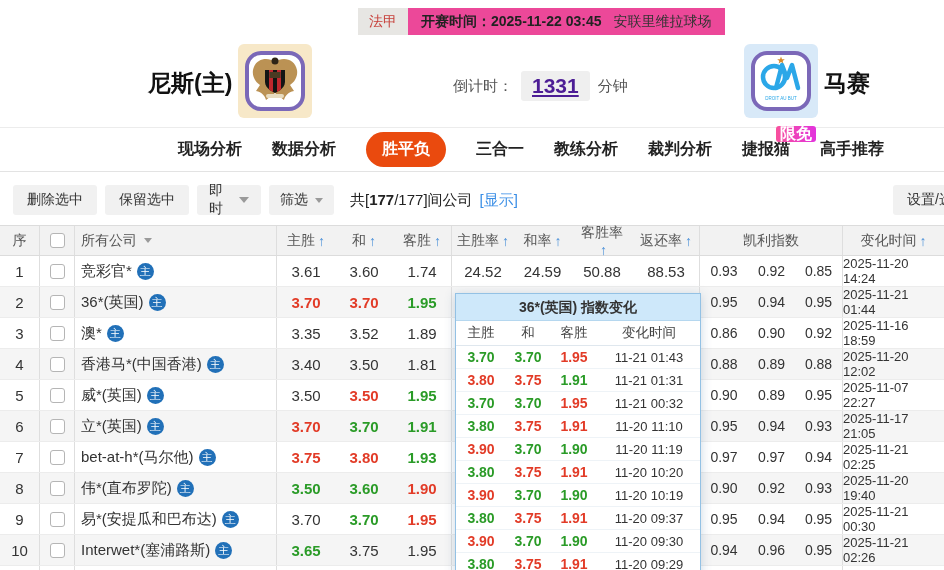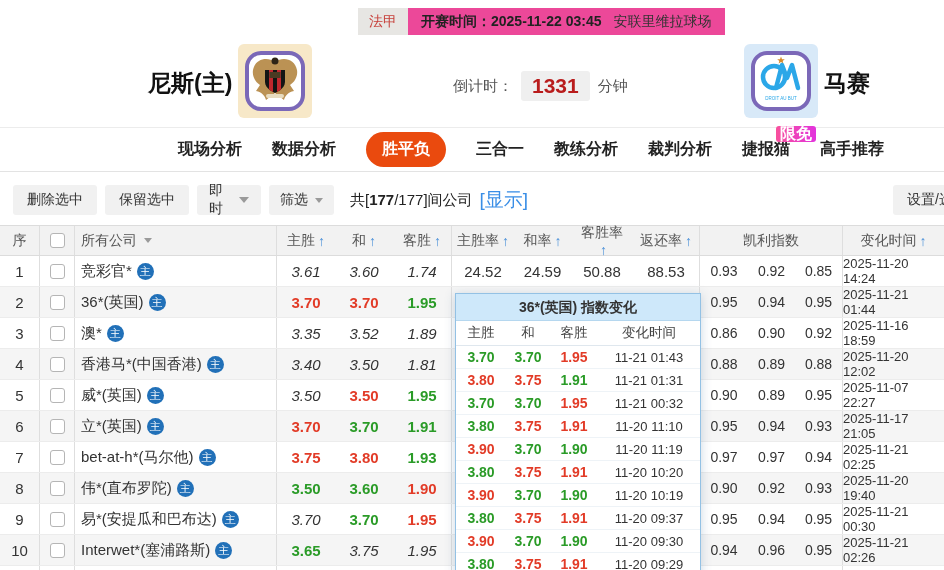--- a/index.html
+++ b/index.html
@@ -19,41 +19,41 @@
   
   .team-name { position:absolute; top:68px; font-size:23px; font-weight:bold; color:#111; white-space:nowrap; }
   .home-name { left:148px; }
   .away-name { left:824px; }
   .crest { position:absolute; top:44px; width:74px; height:74px; }
   .home-crest { left:238px; }
   .away-crest { left:744px; }
 
   .countdown { position:absolute; left:453px; top:71px; display:flex; align-items:center; font-size:15px; color:#555; }
   .countdown-box { background:#efefef; border-radius:3px; padding:3px 11px; margin:0 8px; }
-  .countdown-value { color:#b91c1c; font-size:21px; font-weight:bold; }
+  .countdown-value { color:#4c1d95; font-size:21px; font-weight:bold;text-decoration:underline; }
 
   
   .nav { position:absolute; left:0; top:127px; width:944px; height:45px; border-top:1px solid #ececec;
          border-bottom:1px solid #e3e3e3; display:flex; align-items:center; justify-content:center; padding-left:118px; }
   .nav-item { position:relative; margin:0 15px; font-size:16px; font-weight:600; color:#222; cursor:pointer; white-space:nowrap; }
   .nav-item.active { background:#ea4a0e; color:#fff; padding:7px 16px; border-radius:18px; }
   .nav-badge { position:absolute; top:-13px; right:-26px; background:linear-gradient(90deg,#f8509c,#e233dd);
                color:#fff; font-size:16px; font-weight:bold; padding:1px 4px; border-radius:3px; line-height:14px; }
 
   
   .toolbar { position:absolute; left:0; top:178px; width:944px; height:44px; display:flex; align-items:center; padding-left:13px; }
   .tbtn { background:#f1f1f1; border:none; height:30px; font-size:14px; color:#333; padding:0 14px;
           border-radius:3px; margin-right:8px; font-family:inherit; display:inline-flex; align-items:center; cursor:pointer; }
   .drop { width:64px; justify-content:space-between; padding:0 12px; }
   .drop2 { padding:0 11px; }
   .caret { width:0; height:0; border-left:5px solid transparent; border-right:5px solid transparent; border-top:6px solid #9a9a9a; margin-left:7px; }
   .caret.sm { border-left-width:4px; border-right-width:4px; border-top-width:5px; }
   .count { margin-left:8px; font-size:15px; color:#222; }
   .count b { font-weight:bold; }
-  .show-link { margin-left:7px; font-size:19px; color:#3a8ee6; text-decoration:none; cursor:pointer; }
+  .show-link { margin-left:7px; font-size:15px; color:#3a8ee6; text-decoration:none; cursor:pointer; }
   .settings { position:absolute; left:893px; top:7px; margin:0; white-space:nowrap; }
 
   
   .otable { position:absolute; left:0; top:225px; width:944px; }
   .thead { display:flex; height:31px; background:#f2f2f2; border-top:1px solid #dcdcdc; border-bottom:1px solid #dcdcdc; color:#555; font-size:14px; }
   .trow { display:flex; height:31px; background:#fff; border-bottom:1px solid #ececec; font-size:15px; }
   .trow.alt { background:#f5f5f5; }
   .trow.partial { height:20px; }
   .cell { display:flex; align-items:center; justify-content:center; height:100%; }
   .bR { border-right:1px solid #dedede; }
@@ -63,21 +63,21 @@
   .w-k1{width:48px;} .w-k2{width:47px;} .w-k3{width:48px;}
   .w-kelly{width:143px;} .w-time{width:101px;}
   .comp { justify-content:flex-start; padding-left:6px; }
   .comp-h { justify-content:flex-start; padding-left:6px; }
   .arrow { color:#4a90d9; font-weight:bold; margin-left:3px; }
   .zhu { display:inline-block; width:17px; height:17px; border-radius:50%; background:#2170b8; color:#fff;
          font-size:11px; line-height:17px; text-align:center; margin-left:5px; flex:none; }
   .cb { appearance:none; -webkit-appearance:none; width:15px; height:15px; border:1px solid #b5b5b5; border-radius:3px; background:#fff; cursor:pointer; }
   .c-r { color:#e23b27; font-weight:bold; }
   .c-g { color:#2a9b27; font-weight:bold; }
-  .c-k { color:#333;font-style:italic; }
+  .c-k { color:#333; }
   .rate { font-size:15px; color:#333; }
   .kelly { font-size:14px; color:#333; }
   .time { font-size:13px; color:#333; }
 
   
   .popup { position:absolute; left:455px; top:293px; width:246px; height:285px; background:#fff;
            border:1px solid #93c1e4; box-shadow:0 2px 10px rgba(60,100,140,.25); z-index:10; }
   .popup-title { height:27px; line-height:27px; background:#cee8fa; border-bottom:1px solid #b5d7ef;
                  text-align:center; font-size:14px; font-weight:bold; color:#333; }
   .popup-head { display:flex; height:25px; align-items:center; font-size:13.5px; color:#444; border-bottom:1px solid #dfe7ee; }

